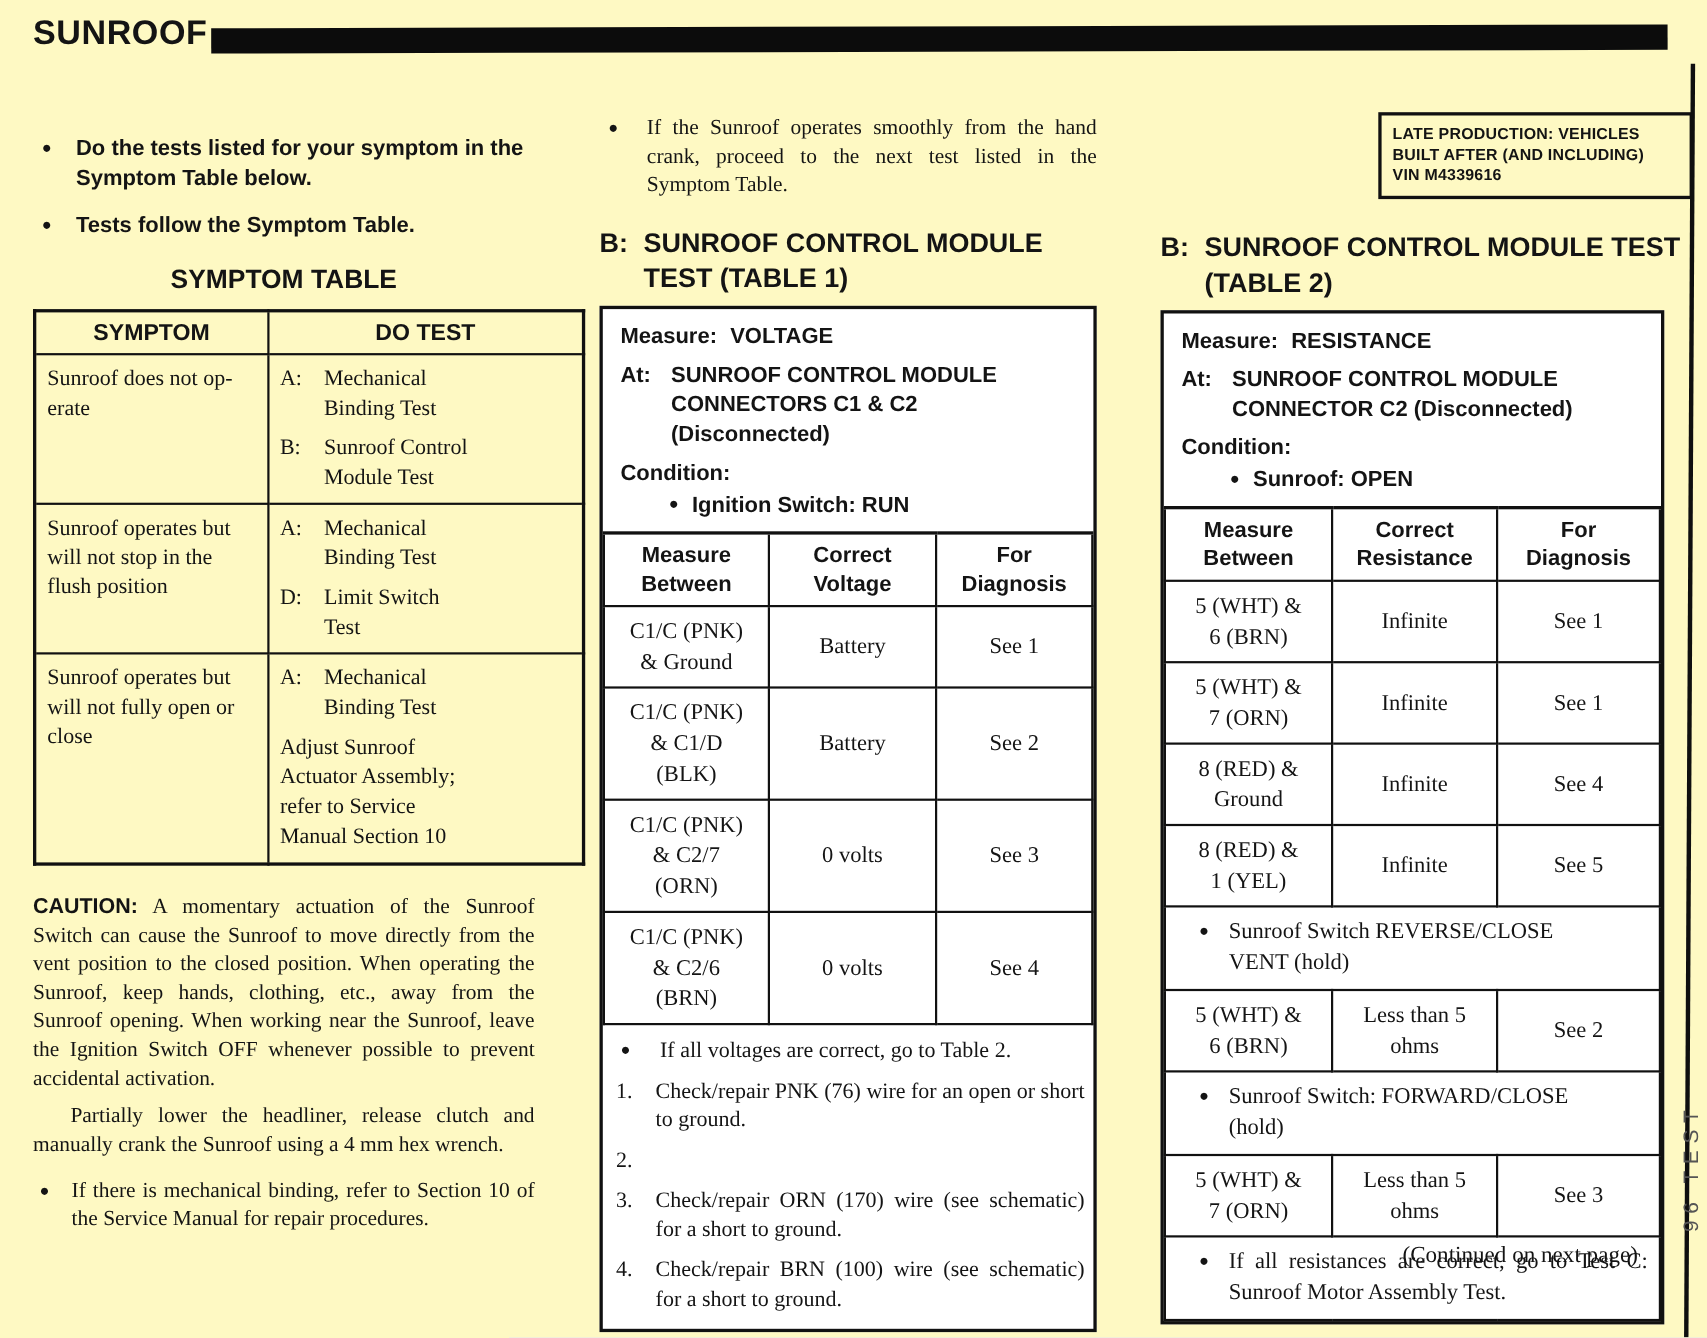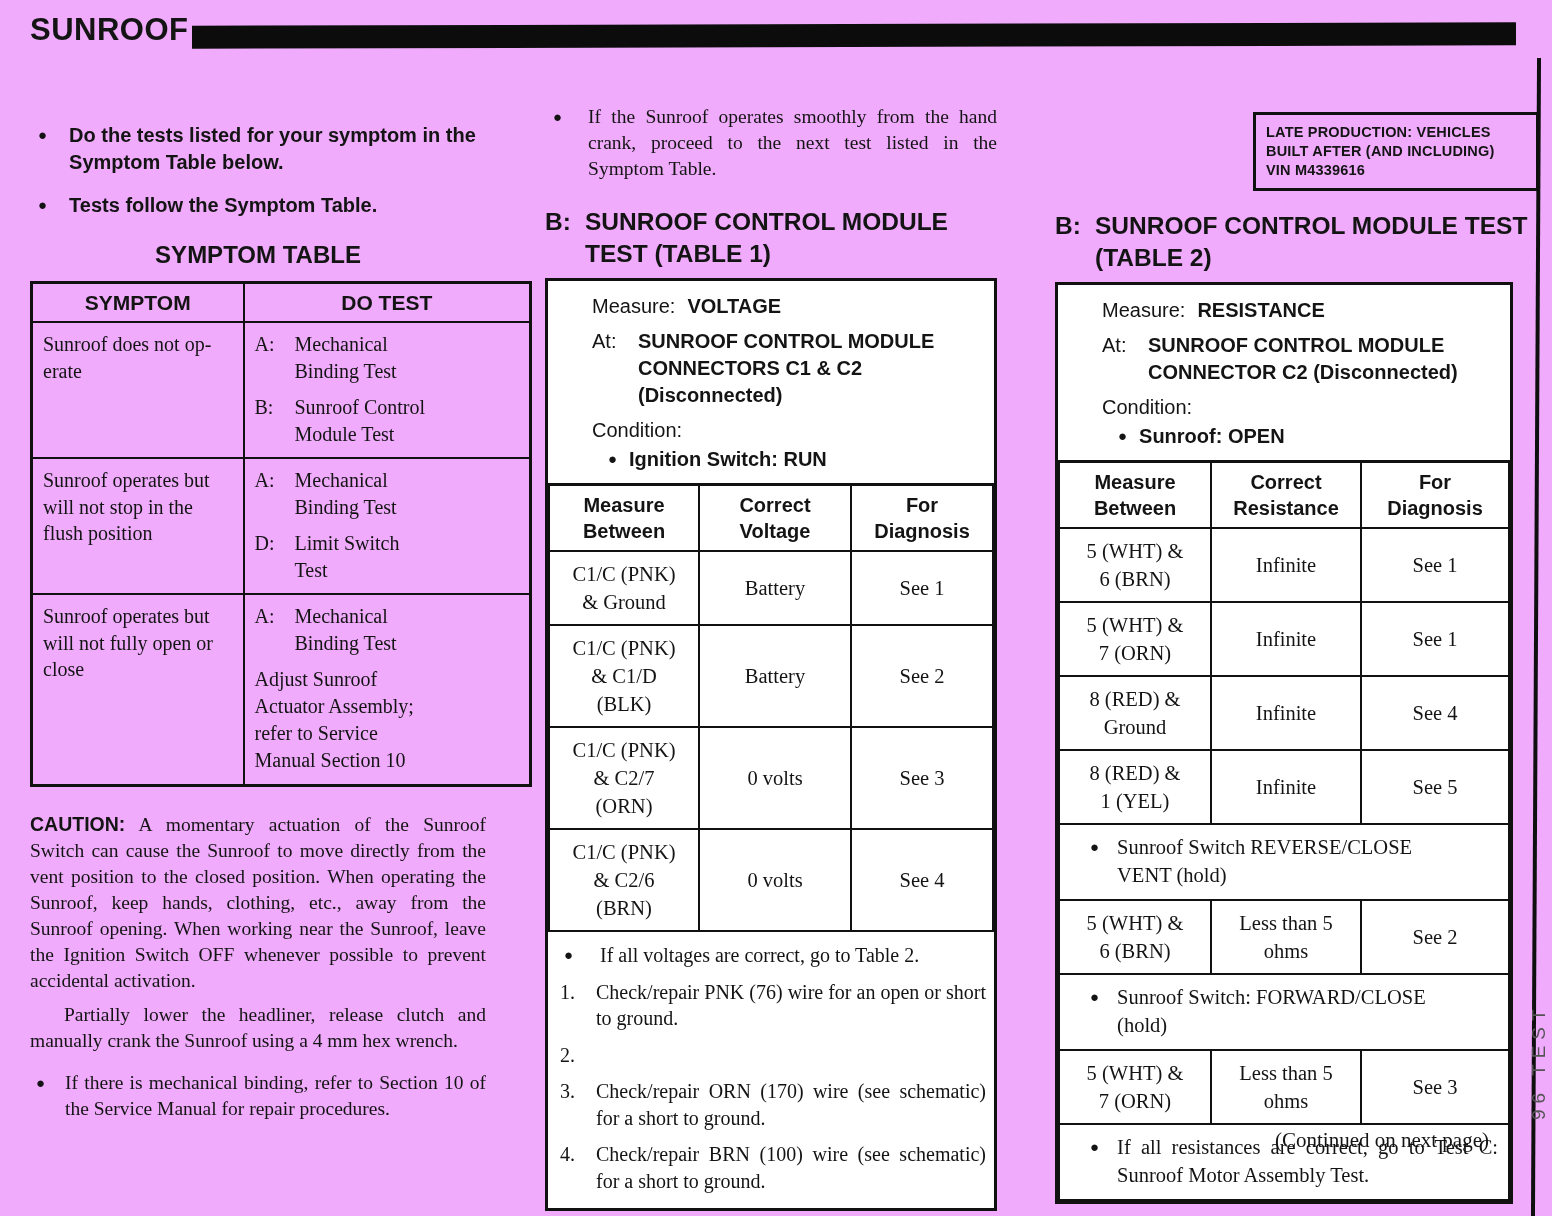--- a/index.html
+++ b/index.html
@@ -1,17 +1,17 @@
 <!DOCTYPE html>
 <html><head>
 <meta charset="utf-8">
 <style>
   html,body{margin:0;padding:0;background:#e8e8e8;}
   .page{
-    position:relative; width:1552px; height:1216px; background:#f0abfc;
+    position:relative; width:1552px; height:1216px; background:#fef9c3;
     color:#141414; overflow:hidden;
     font-family:"Liberation Serif", serif;
   }
   .pre{white-space:pre-line;}
 
   
   .doc-title{
     position:absolute; left:30px; top:12px;
     font-family:"Liberation Sans", sans-serif; font-weight:bold;
     font-size:31px; letter-spacing:0.5px;
@@ -73,22 +73,22 @@
     font-family:"Liberation Sans", sans-serif; font-weight:bold; font-size:19.5px;
   }
 
   .indent-first{text-indent:34px;}
 
   
   .test-box{border:3px solid #111; background:#fff;}
   .info-area{padding:12px 10px 10px 16px;}
   .info-line{display:flex; margin-bottom:8px;}
   .info-label{
-    font-family:"Liberation Sans", sans-serif; font-weight:normal; font-size:20px;
-    line-height:27px; flex:0 0 auto; margin-right:12px;margin-left:28px;
+    font-family:"Liberation Sans", sans-serif; font-weight:bold; font-size:20px;
+    line-height:27px; flex:0 0 auto; margin-right:12px;
   }
   .info-label.at{flex:0 0 46px; margin-right:0;}
   .info-value{
     font-family:"Liberation Sans", sans-serif; font-weight:bold; font-size:20px;
     line-height:27px;
   }
   .cond-bullet{display:flex; margin:2px 0 0 44px;}
   .cond-bullet .bullet-glyph{line-height:27px; margin-right:12px;}
   .cond-bullet .info-value{font-size:20px;}
 
@@ -109,21 +109,21 @@
   .band-inner .bullet-glyph{margin:0 18px 0 18px; line-height:28px;}
 
   .notes-area{padding:10px 8px 14px 10px;}
   .note-row{display:flex; margin-bottom:10px;}
   .note-label{flex:0 0 36px; font-size:20px; line-height:26.5px; padding-left:2px;}
   .note-text{font-size:20px; line-height:26.5px; text-align:justify;}
   .note-bullet-glyph{flex:0 0 36px; font-size:15px; line-height:26.5px; padding-left:6px;}
 
   
   .late-box{
-    position:absolute; left:1253px; top:112px; width:262px;
+    position:absolute; left:1253px; top:102px; width:262px;
     border:3px solid #111; padding:8px 8px 8px 10px;
     font-family:"Liberation Sans", sans-serif; font-weight:bold;
     font-size:14.5px; line-height:19px; letter-spacing:0.2px;
   }
   .continued{
     position:absolute; left:1031px; top:1128px; width:458px;
     font-size:21px; text-align:right;
   }
 
   

